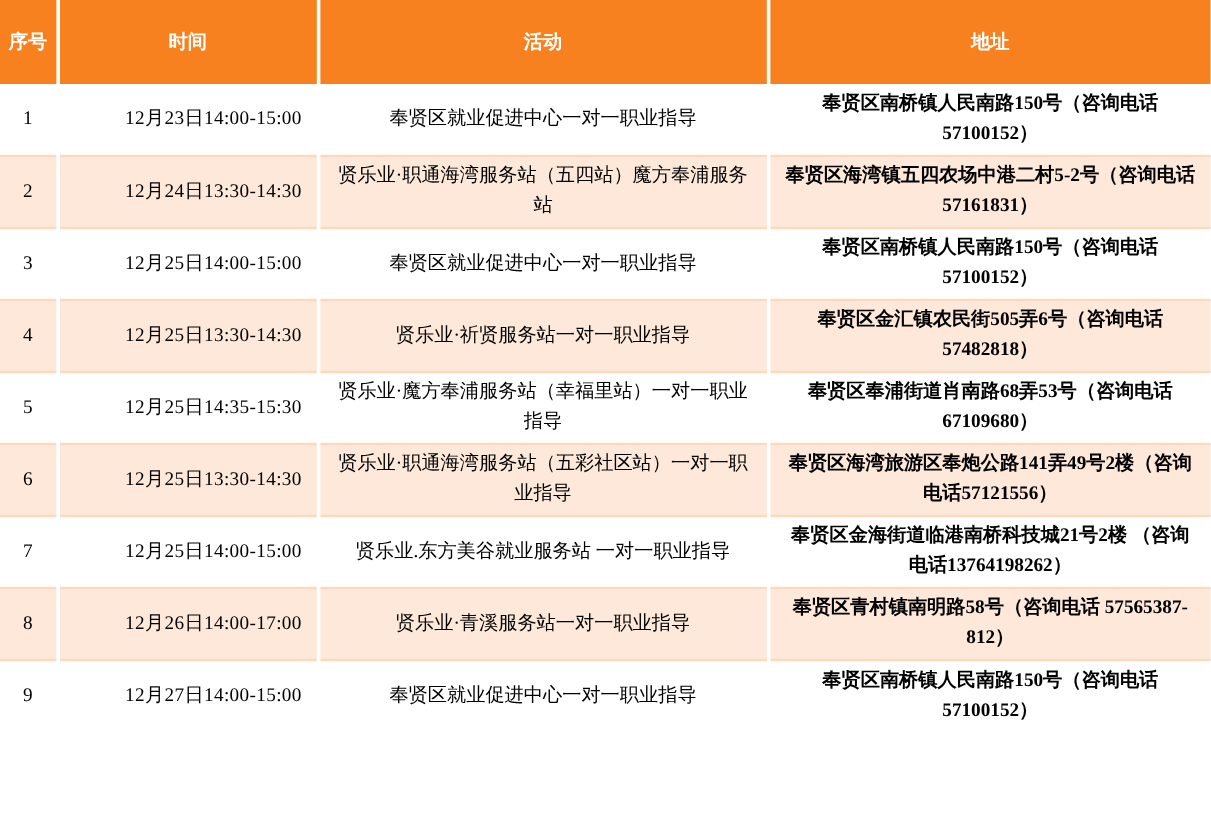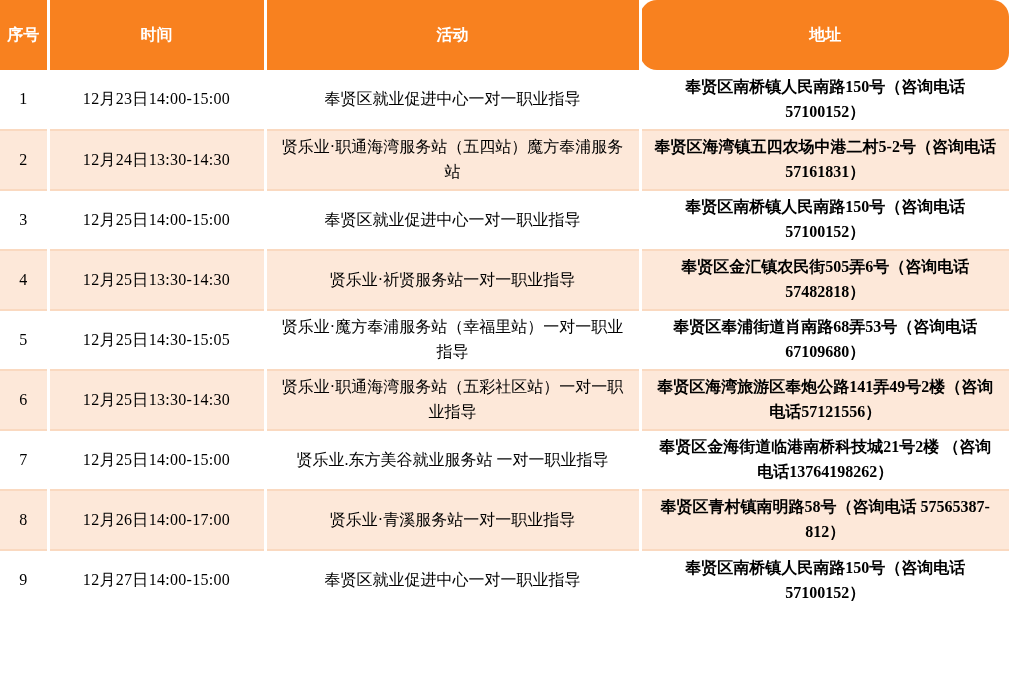--- a/index.html
+++ b/index.html
@@ -23,34 +23,34 @@
   col.c-activity{width:375px;}
   col.c-address{width:369px;}
   th{
     background:var(--header-bg);color:var(--header-text);
     font-family:"Liberation Sans","DejaVu Sans",sans-serif;
     font-weight:bold;font-size:16px;height:70px;
     text-align:center;vertical-align:middle;
     border-right:3px solid var(--col-gap);
     margin-left:41px;
   }
-  th:last-child{border-right:none;border-radius:17px;}
+  th:last-child{border-right:none;}
   td{
     font-size:16px;line-height:1.55;height:60px;
     text-align:center;vertical-align:middle;
     padding:4px 12px;
     border-right:3px solid var(--col-gap);
     border-top:2px solid var(--sep);
   }
   td:last-child{border-right:none;font-weight:bold;}
   tbody tr:nth-child(even) td{background:var(--row-peach);}
   tbody tr:nth-child(odd) td{background:#ffffff;}
   tbody tr:first-child td{border-top:none;}
   td.col-no{padding:4px 2px;}
-  td.col-time{letter-spacing:0.3px;white-space:nowrap;}
+  td.col-time{letter-spacing:0.3px;white-space:nowrap;text-align:right;}
 </style>
 </head>
 <body>
 
 <div class="page">
   <table>
     <colgroup>
       <col class="c-no">
         <col class="c-time">
         <col class="c-activity">
@@ -88,21 +88,21 @@
 
   <tr>
     <td class="col-no">4</td>
     <td class="col-time">12月25日13:30-14:30</td>
     <td class="col-activity">贤乐业·祈贤服务站一对一职业指导</td>
     <td class="col-address">奉贤区金汇镇农民街505弄6号（咨询电话 57482818）</td>
   </tr>
 
   <tr>
     <td class="col-no">5</td>
-    <td class="col-time">12月25日14:30-15:05</td>
+    <td class="col-time">12月25日14:35-15:30</td>
     <td class="col-activity">贤乐业·魔方奉浦服务站（幸福里站）一对一职业指导</td>
     <td class="col-address">奉贤区奉浦街道肖南路68弄53号（咨询电话 67109680）</td>
   </tr>
 
   <tr>
     <td class="col-no">6</td>
     <td class="col-time">12月25日13:30-14:30</td>
     <td class="col-activity">贤乐业·职通海湾服务站（五彩社区站）一对一职业指导</td>
     <td class="col-address">奉贤区海湾旅游区奉炮公路141弄49号2楼（咨询电话57121556）</td>
   </tr>

